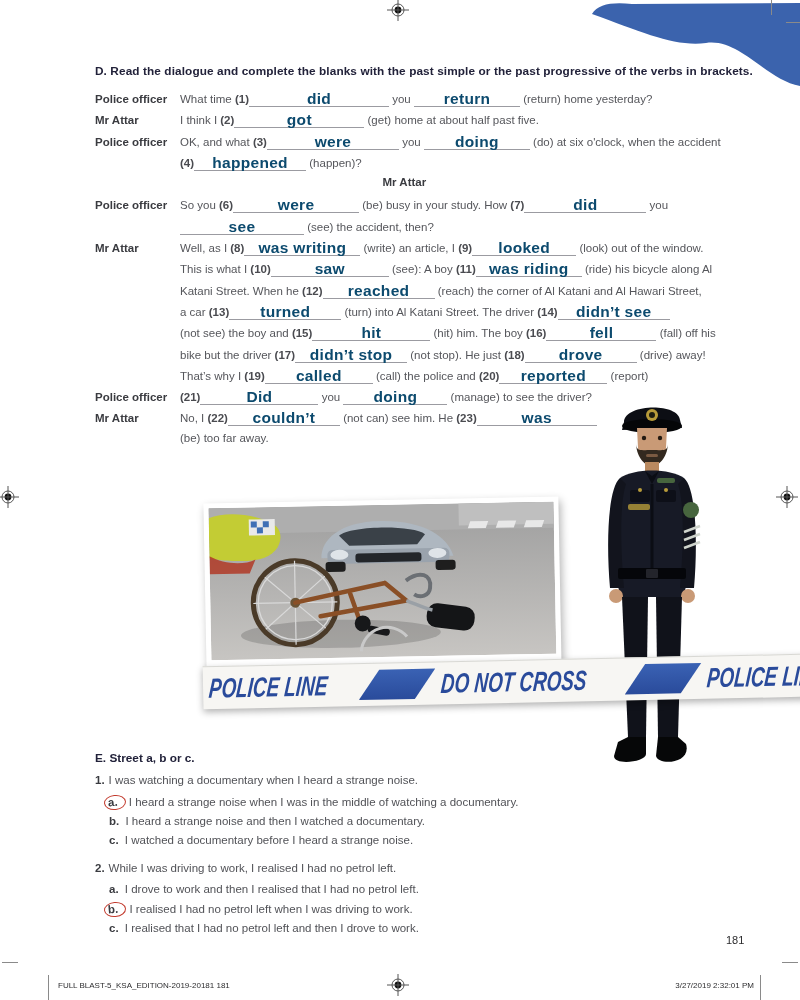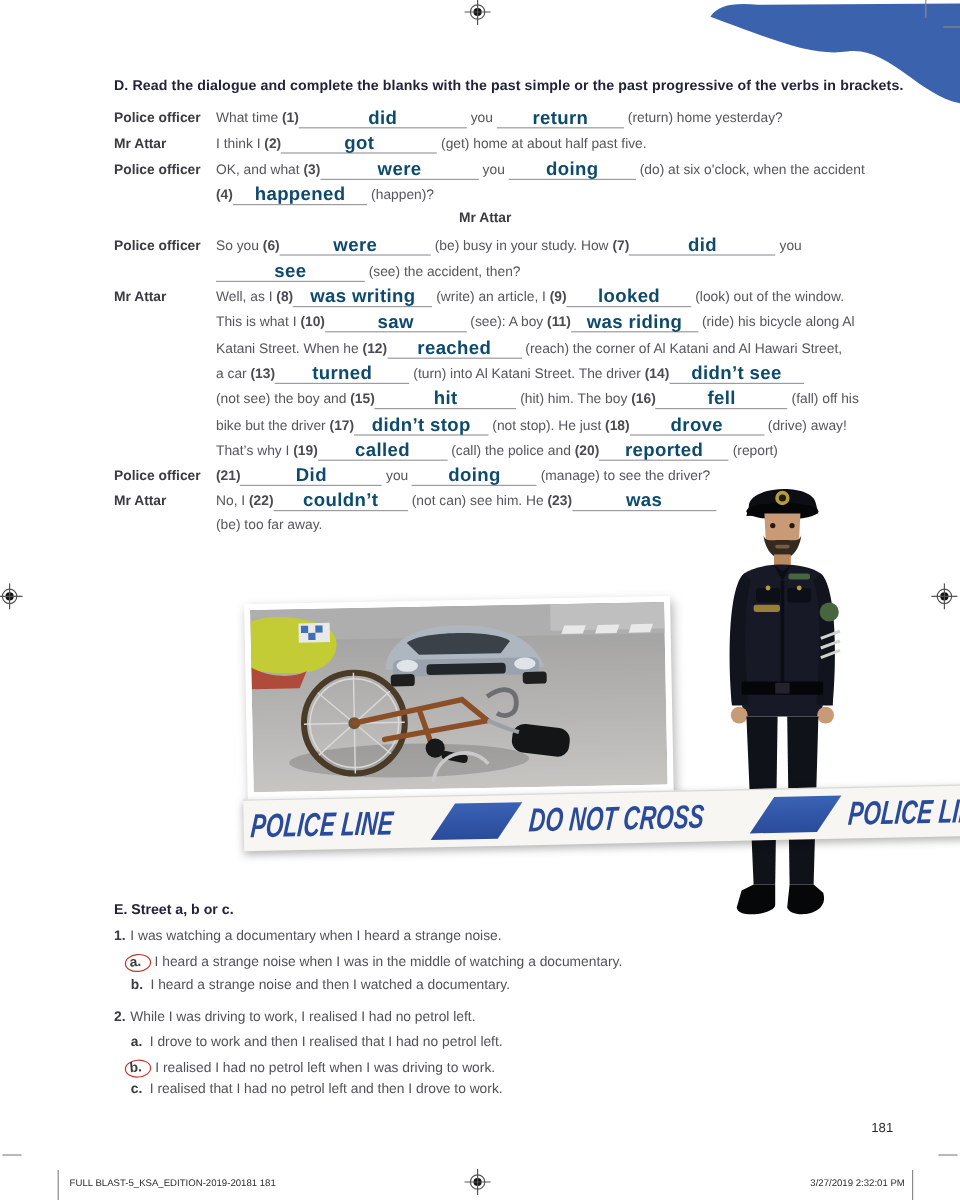--- a/index.html
+++ b/index.html
@@ -264,20 +264,21 @@
     <span class="tape-word">POLICE LINE</span>
   </div>
 
 <div class="ex-e">
   <div class="ex-e-heading">E. Street a, b or c.</div>
   <div id="e-questions">
       <div class="question-block">
         <div class="q-line"><span class="q-num">1.</span><span class="q-text">I was watching a documentary when I heard a strange noise.</span></div>
         <div class="option-row"><span class="circled"><span class="opt-letter">a.</span></span><span class="opt-text"> I heard a strange noise when I was in the middle of watching a documentary.</span></div>
         <div class="option-row"><span class="opt-letter">b.</span><span class="opt-text"> I heard a strange noise and then I watched a documentary.</span></div>
+        <div class="option-row"><span class="opt-letter">c.</span><span class="opt-text"> I watched a documentary before I heard a strange noise.</span></div>
       </div>
       <div class="question-block">
         <div class="q-line"><span class="q-num">2.</span><span class="q-text">While I was driving to work, I realised I had no petrol left.</span></div>
         <div class="option-row"><span class="opt-letter">a.</span><span class="opt-text"> I drove to work and then I realised that I had no petrol left.</span></div>
         <div class="option-row"><span class="circled"><span class="opt-letter">b.</span></span><span class="opt-text"> I realised I had no petrol left when I was driving to work.</span></div>
         <div class="option-row"><span class="opt-letter">c.</span><span class="opt-text"> I realised that I had no petrol left and then I drove to work.</span></div>
       </div>
     </div>
 </div>
 

